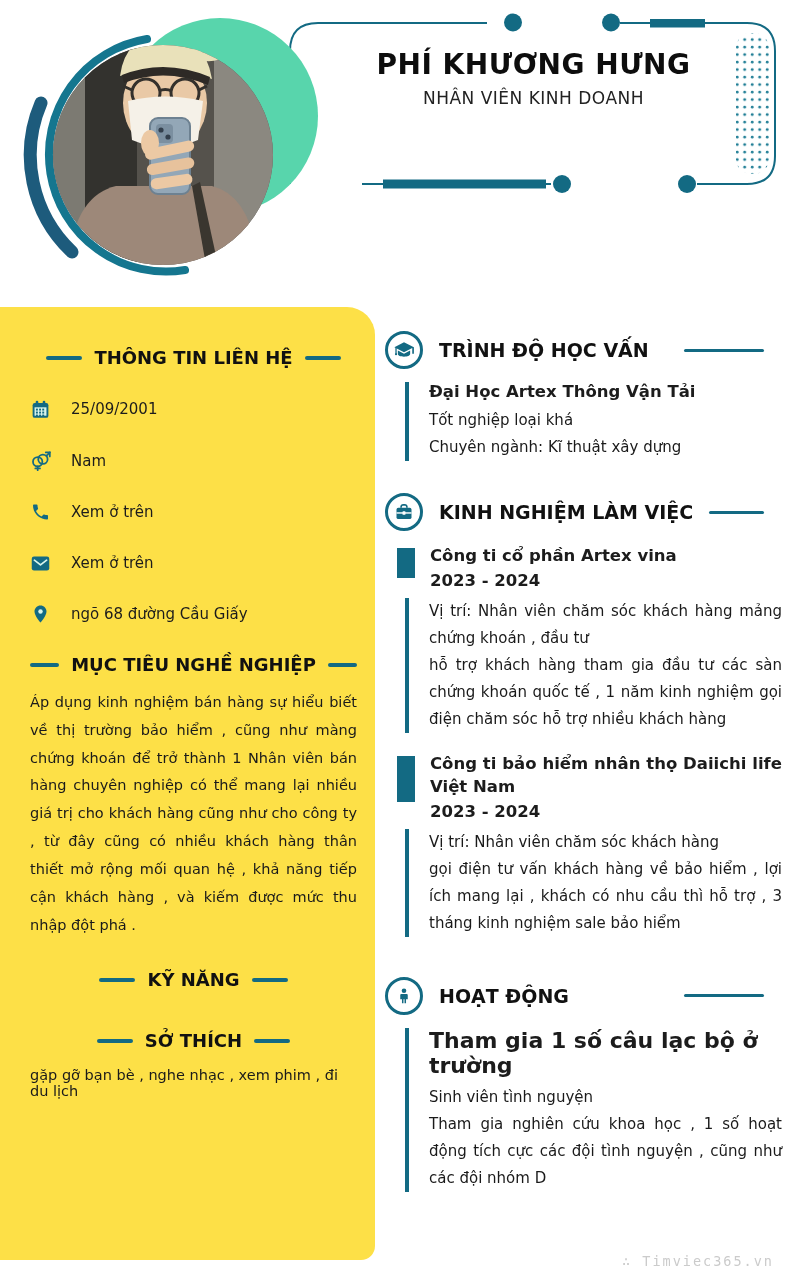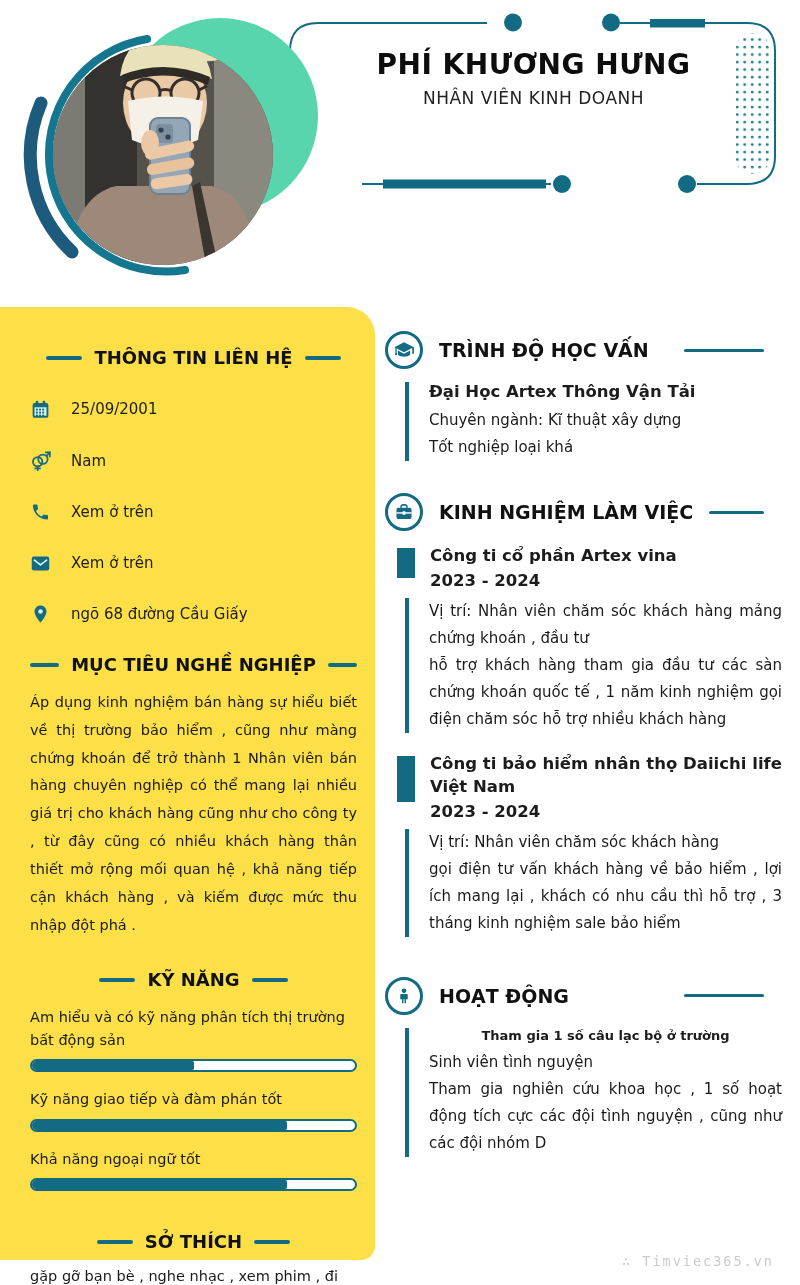--- a/index.html
+++ b/index.html
@@ -38,21 +38,21 @@
   .bar-block{border-left:4px solid #136a83;margin-left:20px;padding-left:20px;margin-top:13px;}
   .edu-school{font-size:16.5px;font-weight:bold;margin-bottom:6px;}
   .r-body-line{font-size:15px;line-height:1.8;text-align:justify;color:#1a1a1a;}
   .section{margin-bottom:32px;}
   .job{margin-top:14px;}
   .job-titlebox{position:relative;padding-left:45px;}
   .job-marker{position:absolute;left:12px;top:3px;width:18px;background:#136a83;}
   .job-company{font-size:16.5px;font-weight:bold;line-height:1.35;text-align:justify;}
   .job-period{font-size:16.5px;font-weight:bold;margin-top:4px;}
   .job-body{margin-top:8px;}
-  .act-title{font-size:13px;font-weight:bold;margin-bottom:6px;text-align:center;}
+  .act-title{font-size:22px;font-weight:bold;margin-bottom:6px;}
   
   .watermark{position:absolute;right:26px;bottom:16px;font-family:"DejaVu Sans Mono","Liberation Mono",monospace;
              font-size:13.5px;color:#cbcbcb;letter-spacing:2px;}
 </style>
 </head>
 <body>
 
 <div class="page">
 
   <svg class="header-deco" viewBox="0 0 800 310" xmlns="http://www.w3.org/2000/svg">
@@ -186,34 +186,20 @@
       <span class="txt">MỤC TIÊU NGHỀ NGHIỆP</span>
       <span class="dash"></span>
     </div>
     <div class="objective-text">Áp dụng kinh nghiệm bán hàng sự hiểu biết về thị trường bảo hiểm , cũng như màng chứng khoán để trở thành 1 Nhân viên bán hàng chuyên nghiệp có thể mang lại nhiều giá trị cho khách hàng cũng như cho công ty , từ đây cũng có nhiều khách hàng thân thiết mở rộng mối quan hệ , khả năng tiếp cận khách hàng , và kiếm được mức thu nhập đột phá .</div>
 
     <div class="l-heading skills-heading">
       <span class="dash"></span>
       <span class="txt">KỸ NĂNG</span>
       <span class="dash"></span>
     </div>
-    <div>
-      <div class="skill-label">Am hiểu và có kỹ năng phân tích thị trường bất động sản</div>
-      <div class="skill-bar">
-          <div class="skill-fill" style="width: 50%;"></div>
-        </div>
-      <div class="skill-label">Kỹ năng giao tiếp và đàm phán tốt</div>
-      <div class="skill-bar">
-          <div class="skill-fill" style="width: 79%;"></div>
-        </div>
-      <div class="skill-label">Khả năng ngoại ngữ tốt</div>
-      <div class="skill-bar">
-          <div class="skill-fill" style="width: 79%;"></div>
-        </div>
-    </div>
 
     <div class="l-heading hobby-heading">
       <span class="dash"></span>
       <span class="txt">SỞ THÍCH</span>
       <span class="dash"></span>
     </div>
     <div class="hobby-text">gặp gỡ bạn bè , nghe nhạc , xem phim , đi du lịch</div>
   </div>
 
   <div class="right-col">
@@ -226,22 +212,22 @@
             <path fill="#136a83" d="M5.3 12.6 V 16.4 c0 1.6 3 2.9 6.7 2.9 s6.7-1.3 6.7-2.9 V 12.6 L12 16.1 Z"></path>
             <rect x="2.6" y="9.3" width="1.4" height="6.5" fill="#136a83"></rect>
             <circle cx="3.3" cy="16.6" r="1.2" fill="#136a83"></circle>
           </svg>
         </span>
         <span class="r-title">TRÌNH ĐỘ HỌC VẤN</span>
         <span class="r-line"></span>
       </div>
       <div class="bar-block">
         <div class="edu-school">Đại Học Artex Thông Vận Tải</div>
+        <div class="r-body-line">Tốt nghiệp loại khá</div>
         <div class="r-body-line">Chuyên ngành: Kĩ thuật xây dựng</div>
-        <div class="r-body-line">Tốt nghiệp loại khá</div>
       </div>
     </div>
 
     <div class="section">
       <div class="r-header">
         <span class="icon-circle">
           <svg width="20" height="20" viewBox="0 0 24 24">
             <path fill="#136a83" d="M9.5 7 V 6 c0-.8.7-1.5 1.5-1.5 h2 c.8 0 1.5.7 1.5 1.5 v1 h2 V 6 c0-1.9-1.6-3.5-3.5-3.5 h-2 C9.1 2.5 7.5 4.1 7.5 6 v1 Z"></path>
             <rect x="3" y="7" width="18" height="13.5" rx="2.2" fill="#136a83"></rect>
             <rect x="3" y="12.3" width="18" height="1.7" fill="#ffffff"></rect>

